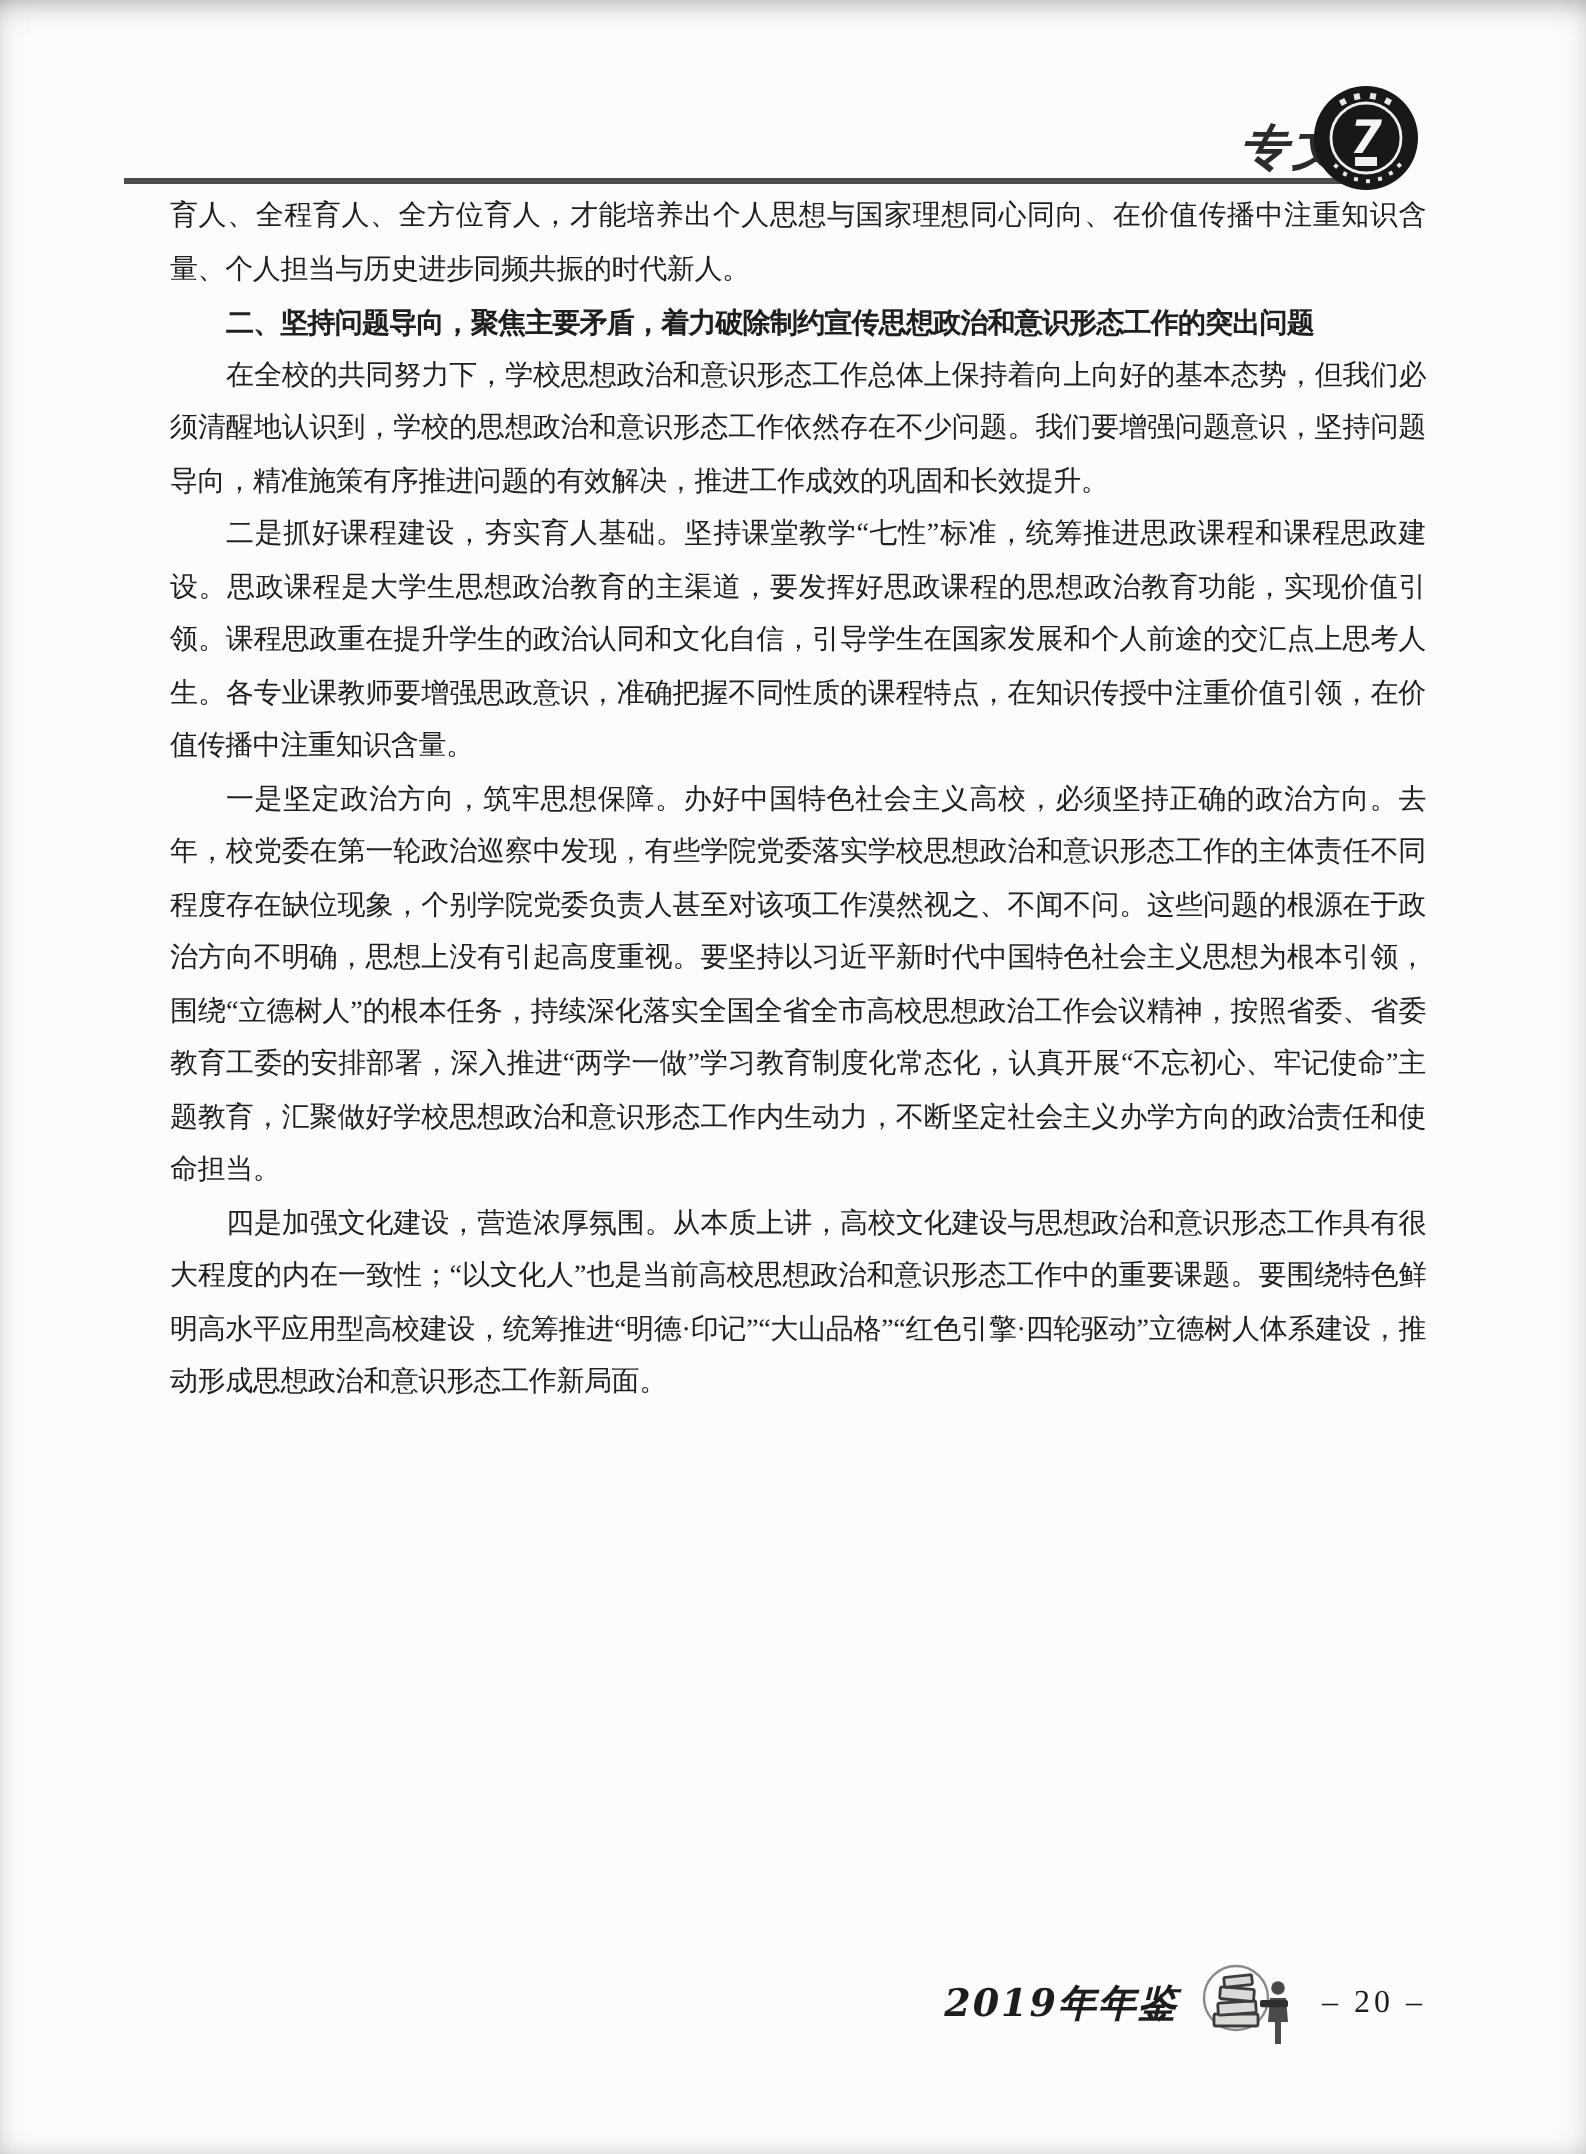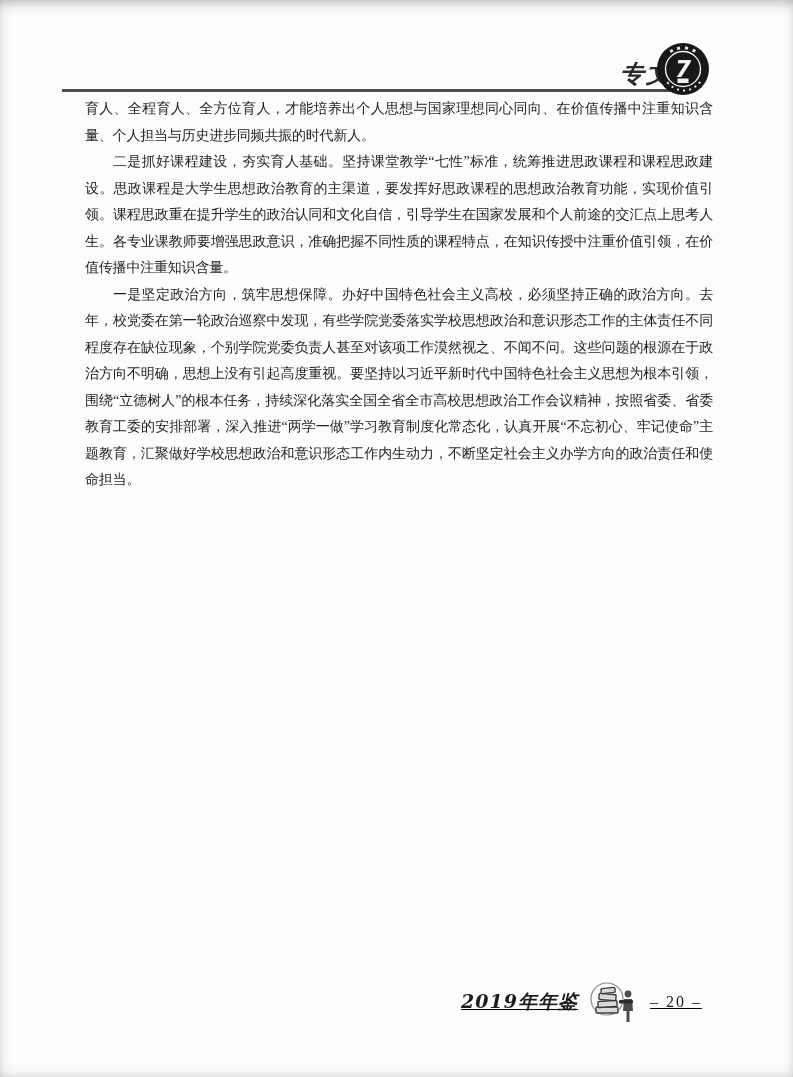--- a/index.html
+++ b/index.html
@@ -40,24 +40,23 @@
   }
   .para{margin:0;text-indent:2em;}
   .para.continuation{text-indent:0;}
   .para.heading{
     font-weight:700;
     font-family:"DejaVu Sans","Liberation Sans",sans-serif;
     letter-spacing:-0.4px;
   }
   
   .footer{
-    position:absolute;left:74px;top:976px;width:628px;height:52px;
+    position:absolute;left:85px;top:976px;width:628px;height:52px;
     display:flex;justify-content:flex-end;align-items:center;gap:10px;
     z-index:2;
-    text-decoration:underline;
   }
   .book-title{
     font-size:19px;font-style:italic;font-weight:700;color:#1d1d1d;
     font-family:"DejaVu Serif","Liberation Serif",serif;
     letter-spacing:1px;white-space:nowrap;
   }
   .emblem{width:52px;height:50px;flex:0 0 auto;}
   .page-number{
     font-size:16px;color:#1d1d1d;letter-spacing:2px;white-space:nowrap;
     font-family:"Liberation Serif",serif;
@@ -91,22 +90,25 @@
         <rect x="38.4" y="43.6" width="2" height="2" transform="rotate(-25 39.4 44.6)"></rect>
         <rect x="42.6" y="39.6" width="2" height="2" transform="rotate(-40 43.6 40.6)"></rect>
       </g>
       <text x="27" y="34.5" text-anchor="middle" font-family="DejaVu Sans, sans-serif" font-size="23" font-weight="bold" font-style="italic" fill="#f4f4f4">7</text>
       <rect x="21.5" y="36.5" width="11" height="4.5" fill="#f0f0f0"></rect>
     </svg>
   </div>
 
   <div class="article">
       <p class="para continuation">育人、全程育人、全方位育人，才能培养出个人思想与国家理想同心同向、在价值传播中注重知识含量、个人担当与历史进步同频共振的时代新人。</p>
+      <p class="para heading">二、坚持问题导向，聚焦主要矛盾，着力破除制约宣传思想政治和意识形态工作的突出问题</p>
+      <p class="para body">在全校的共同努力下，学校思想政治和意识形态工作总体上保持着向上向好的基本态势，但我们必须清醒地认识到，学校的思想政治和意识形态工作依然存在不少问题。我们要增强问题意识，坚持问题导向，精准施策有序推进问题的有效解决，推进工作成效的巩固和长效提升。</p>
       <p class="para body">二是抓好课程建设，夯实育人基础。坚持课堂教学“七性”标准，统筹推进思政课程和课程思政建设。思政课程是大学生思想政治教育的主渠道，要发挥好思政课程的思想政治教育功能，实现价值引领。课程思政重在提升学生的政治认同和文化自信，引导学生在国家发展和个人前途的交汇点上思考人生。各专业课教师要增强思政意识，准确把握不同性质的课程特点，在知识传授中注重价值引领，在价值传播中注重知识含量。</p>
       <p class="para body">一是坚定政治方向，筑牢思想保障。办好中国特色社会主义高校，必须坚持正确的政治方向。去年，校党委在第一轮政治巡察中发现，有些学院党委落实学校思想政治和意识形态工作的主体责任不同程度存在缺位现象，个别学院党委负责人甚至对该项工作漠然视之、不闻不问。这些问题的根源在于政治方向不明确，思想上没有引起高度重视。要坚持以习近平新时代中国特色社会主义思想为根本引领，围绕“立德树人”的根本任务，持续深化落实全国全省全市高校思想政治工作会议精神，按照省委、省委教育工委的安排部署，深入推进“两学一做”学习教育制度化常态化，认真开展“不忘初心、牢记使命”主题教育，汇聚做好学校思想政治和意识形态工作内生动力，不断坚定社会主义办学方向的政治责任和使命担当。</p>
+      <p class="para body">四是加强文化建设，营造浓厚氛围。从本质上讲，高校文化建设与思想政治和意识形态工作具有很大程度的内在一致性；“以文化人”也是当前高校思想政治和意识形态工作中的重要课题。要围绕特色鲜明高水平应用型高校建设，统筹推进“明德·印记”“大山品格”“红色引擎·四轮驱动”立德树人体系建设，推动形成思想政治和意识形态工作新局面。</p>
     </div>
 
   <div class="footer">
     <span class="book-title">2019年年鉴</span>
 
     <span class="emblem">
       <svg viewBox="0 0 52 50" width="52" height="50">
         <circle cx="19" cy="22" r="16" fill="none" stroke="#8a8a8a" stroke-width="1.2"></circle>
 
         <g stroke="#3c3c3c" stroke-width="1.4" fill="#d9d9d6">

